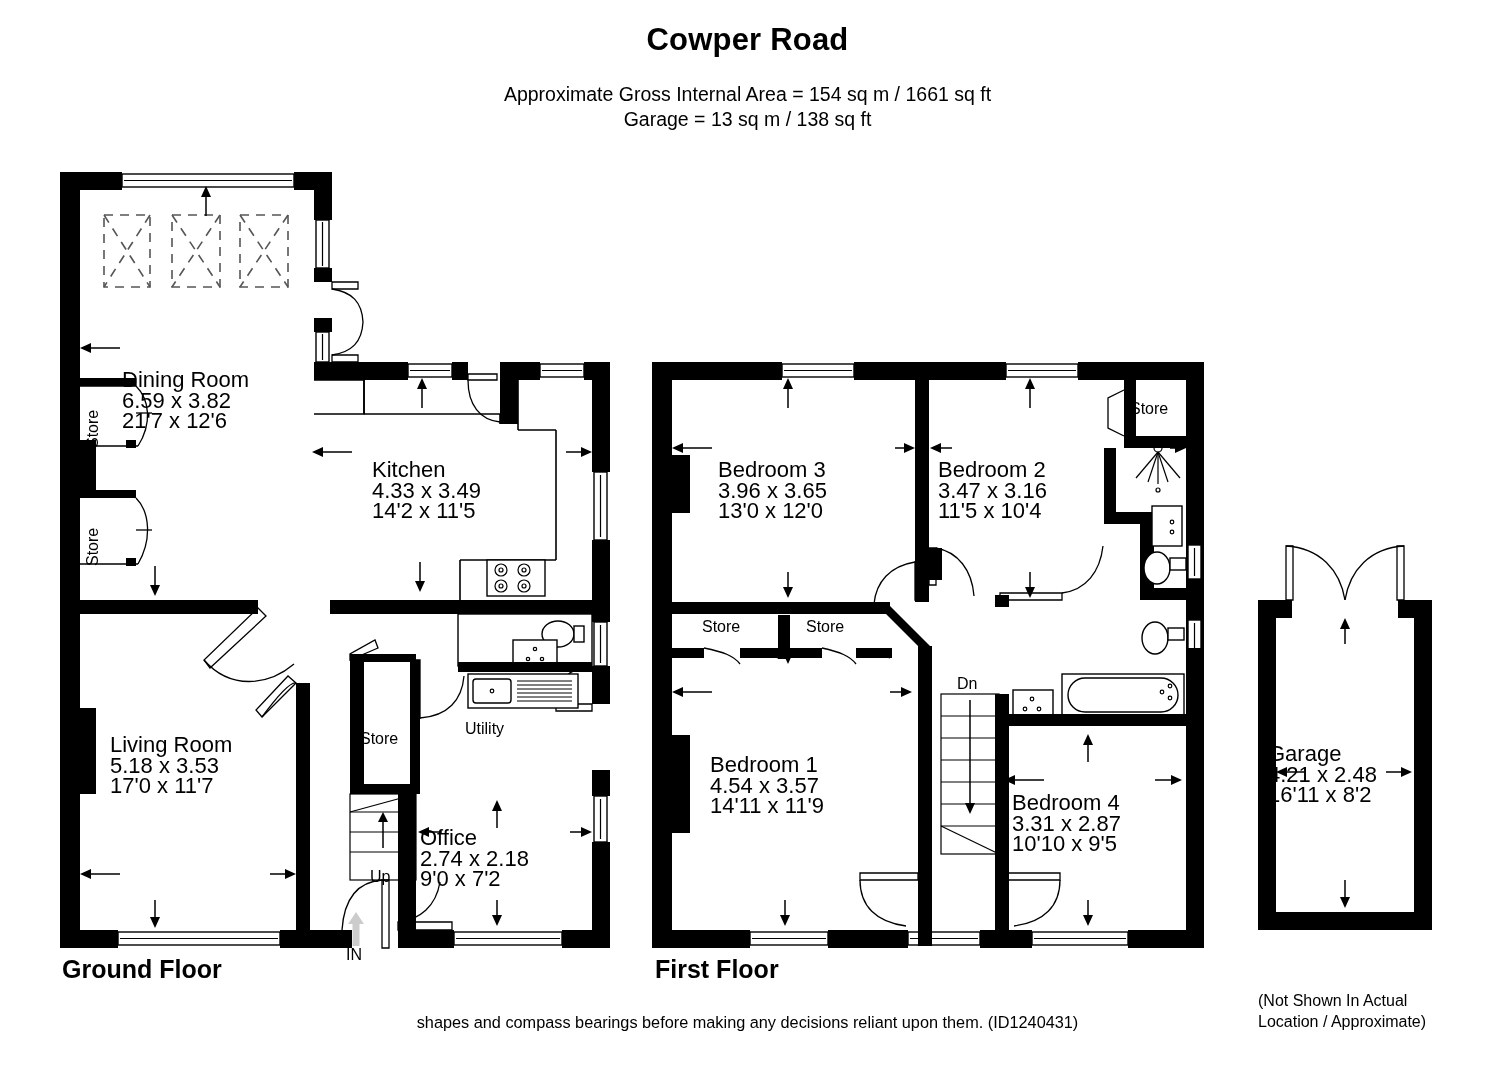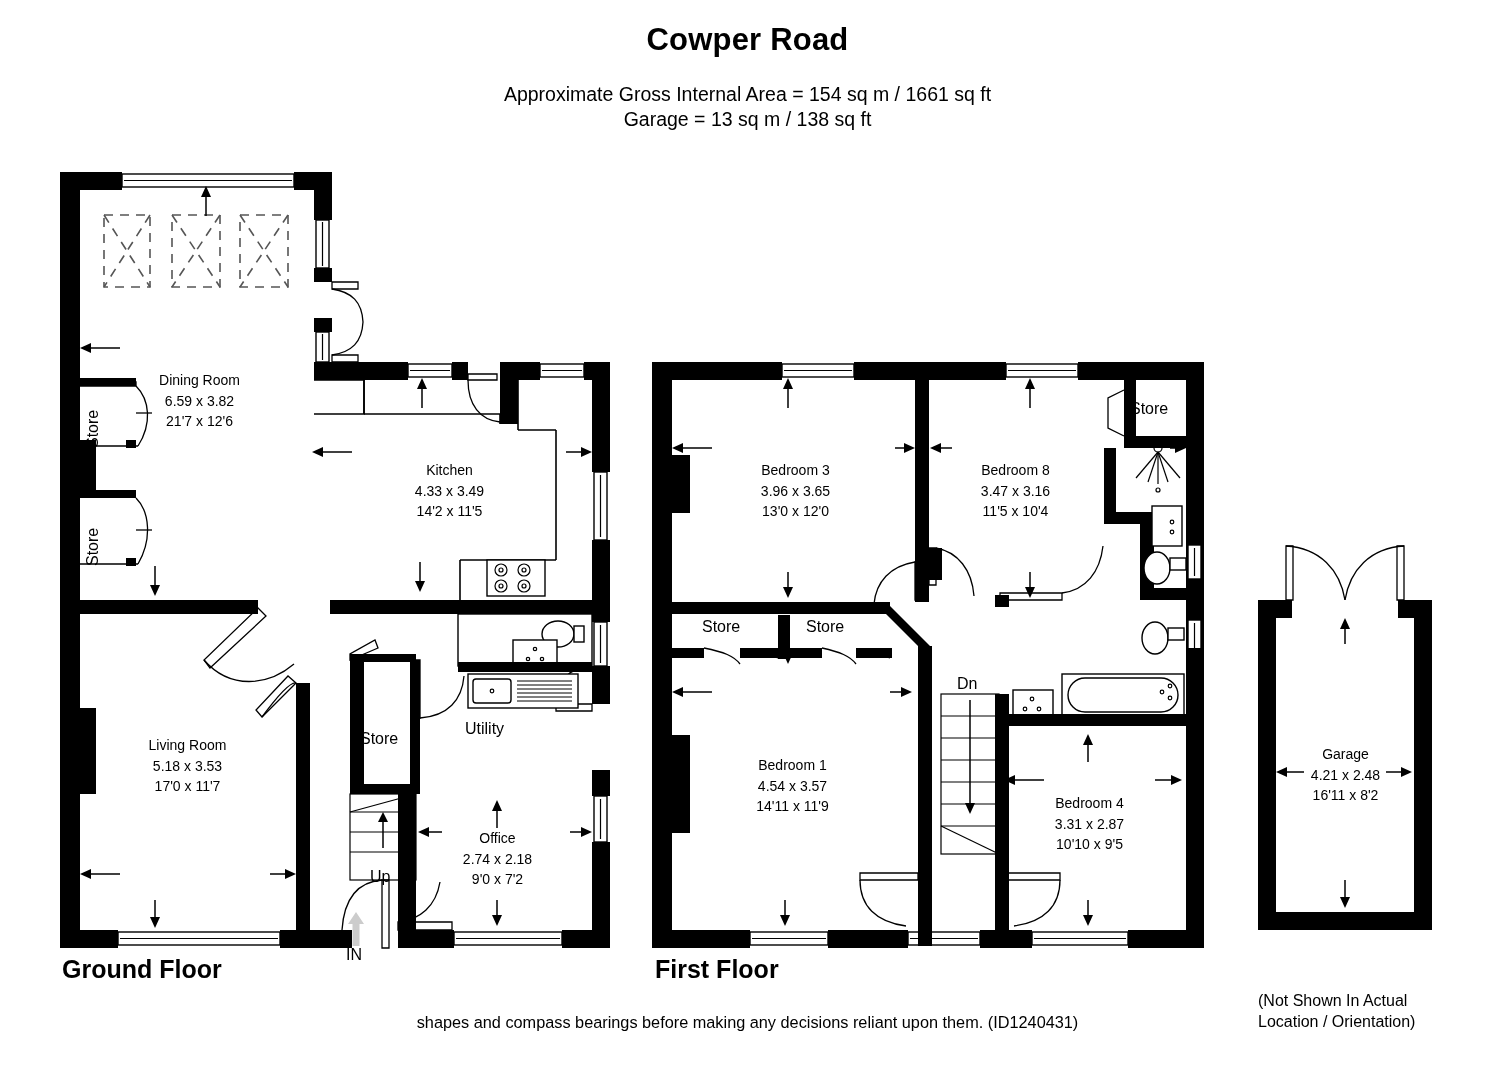--- a/index.html
+++ b/index.html
@@ -8,21 +8,21 @@
   #title{position:absolute;left:0;top:22px;width:1495px;text-align:center;
          font-size:31px;font-weight:bold;letter-spacing:.2px;}
   #areas{position:absolute;left:0;top:82px;width:1495px;text-align:center;
          font-size:19.5px;line-height:25px;}
   .floor-label{position:absolute;font-size:25px;font-weight:bold;}
   #gf-label{left:62px;top:955px;}
   #ff-label{left:655px;top:955px;}
   #garage-note{position:absolute;left:1258px;top:950px;font-size:16px;line-height:21px;margin-top:40px;}
   #footer{position:absolute;left:0;top:1011px;width:1495px;text-align:center;
           font-size:16.3px;line-height:22.5px;}
-  .rlabel{position:absolute;text-align:center;font-size:14px;line-height:20.5px;
+  .rlabel{position:absolute;font-size:22px;line-height:20.5px;
           white-space:nowrap;}
   .slabel{position:absolute;font-size:16px;white-space:nowrap;}
   .vlabel{position:absolute;font-size:16px;white-space:nowrap;
           transform:rotate(-90deg);transform-origin:left top;}
   svg{position:absolute;left:0;top:0;overflow:visible;}
   .w{fill:#000;}
   .thin{fill:none;stroke:#000;stroke-width:1.6;}
   .thin2{fill:none;stroke:#000;stroke-width:1.3;}
   .fix{fill:#fff;stroke:#000;stroke-width:1.4;}
   .fixn{fill:none;stroke:#000;stroke-width:1.2;}
@@ -472,21 +472,21 @@
 <div class="slabel" style="left:346px;top:946px;">IN</div>
 <div class="floor-label" id="gf-label">Ground Floor</div>
 
 <div class="rlabel" style="left:718px;top:460px;width:155px;">
   <div>Bedroom 3</div>
   <div>3.96 x 3.65</div>
   <div>13'0 x 12'0</div>
 </div>
 
 <div class="rlabel" style="left:938px;top:460px;width:155px;">
-  <div>Bedroom 8</div>
+  <div>Bedroom 2</div>
   <div>3.47 x 3.16</div>
   <div>11'5 x 10'4</div>
 </div>
 
 <div class="rlabel" style="left:710px;top:755px;width:165px;">
   <div>Bedroom 1</div>
   <div>4.54 x 3.57</div>
   <div>14'11 x 11'9</div>
 </div>
 
@@ -502,18 +502,18 @@
 <div class="slabel" style="left:957px;top:675px;">Dn</div>
 <div class="floor-label" id="ff-label">First Floor</div>
 
 <div class="rlabel" style="left:1268px;top:744px;width:155px;">
   <div>Garage</div>
   <div>4.21 x 2.48</div>
   <div>16'11 x 8'2</div>
 </div>
 <div id="garage-note">
   <div>(Not Shown In Actual</div>
-  <div>Location / Orientation)</div>
+  <div>Location / Approximate)</div>
 </div>
 
 <div id="footer">
   <div>shapes and compass bearings before making any decisions reliant upon them. (ID1240431)</div>
 </div>
 
 </body></html>

